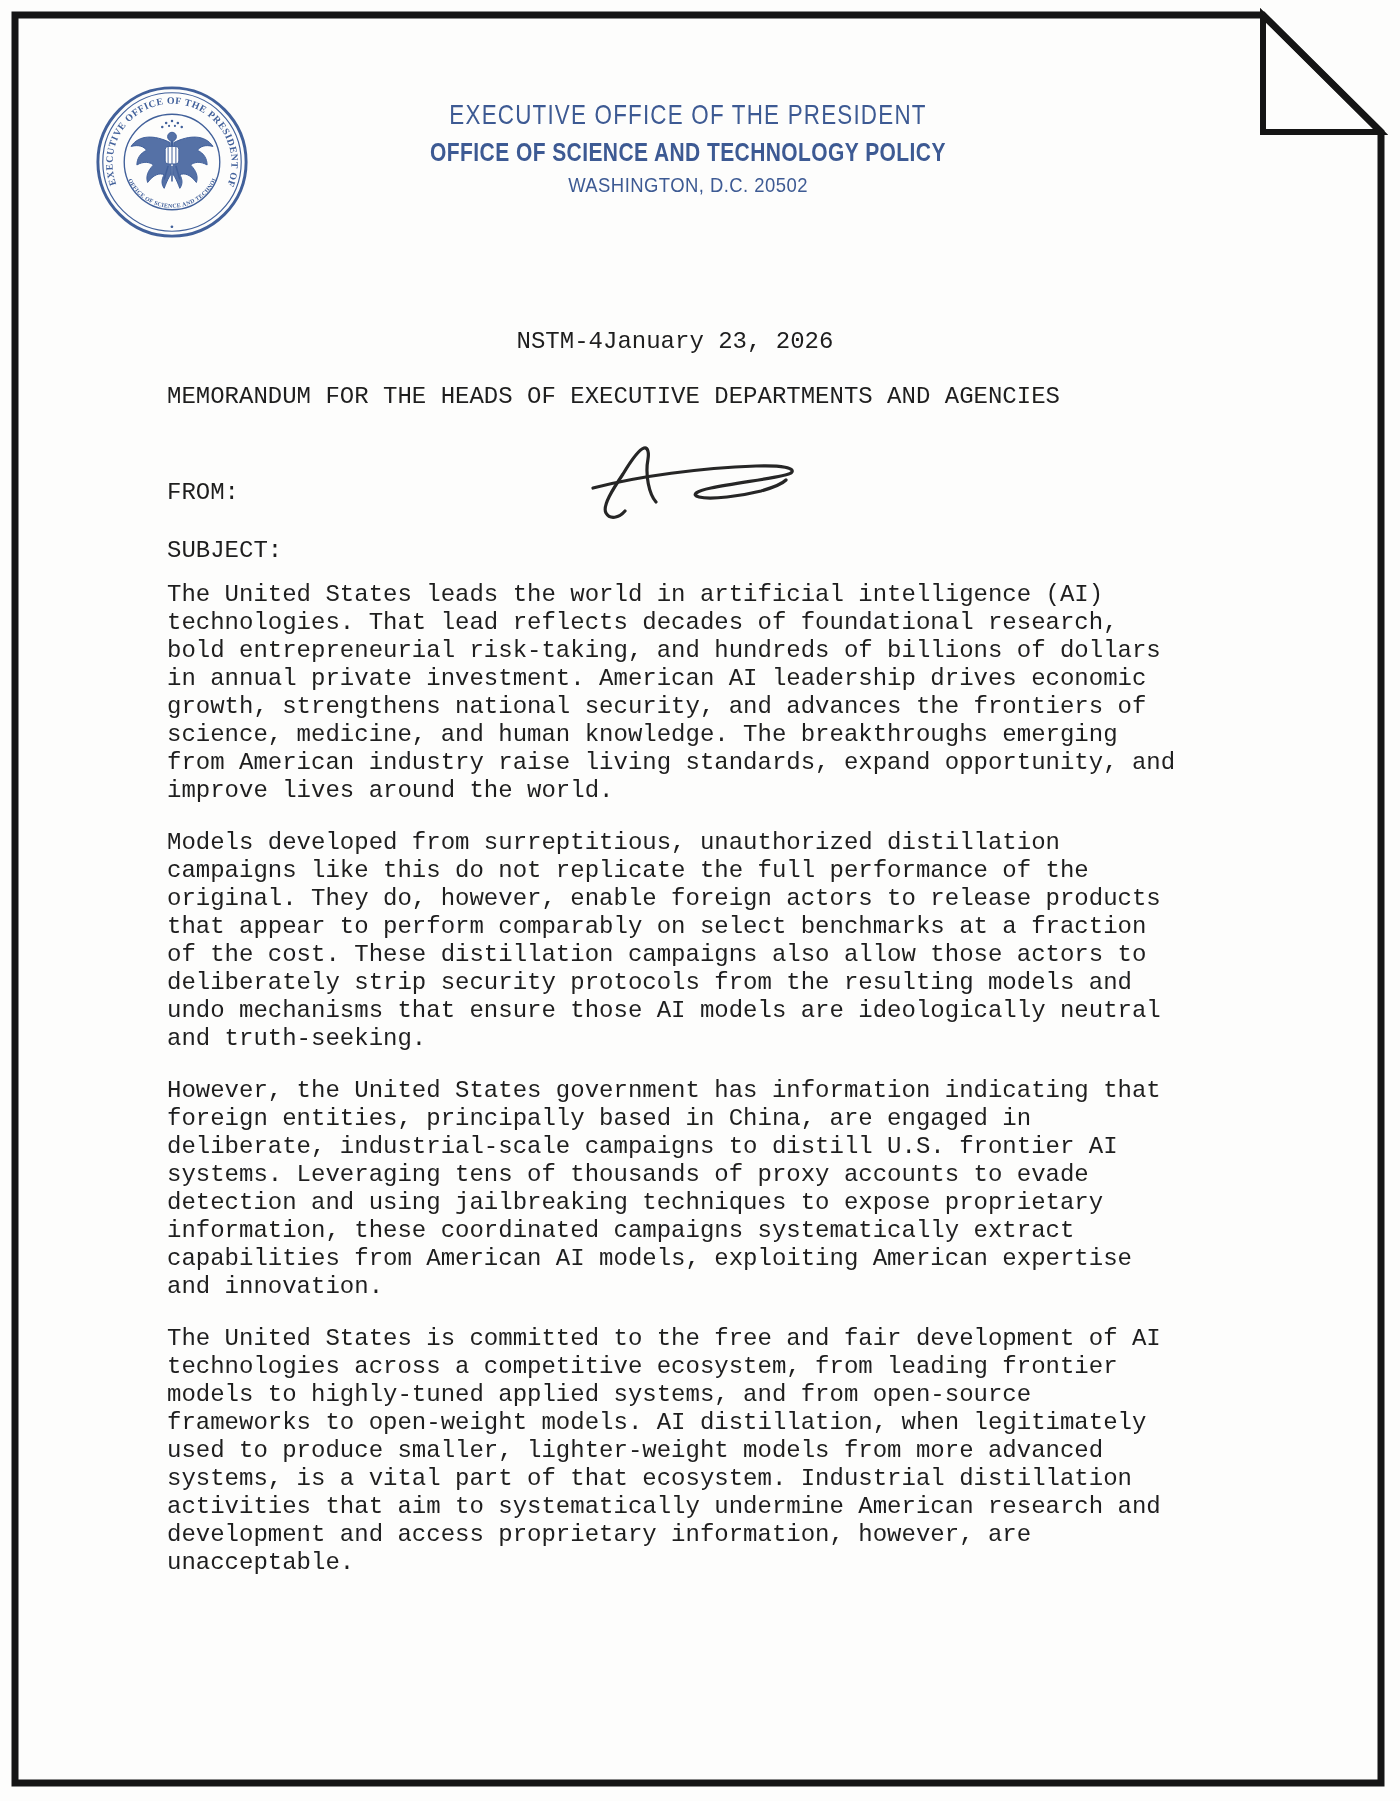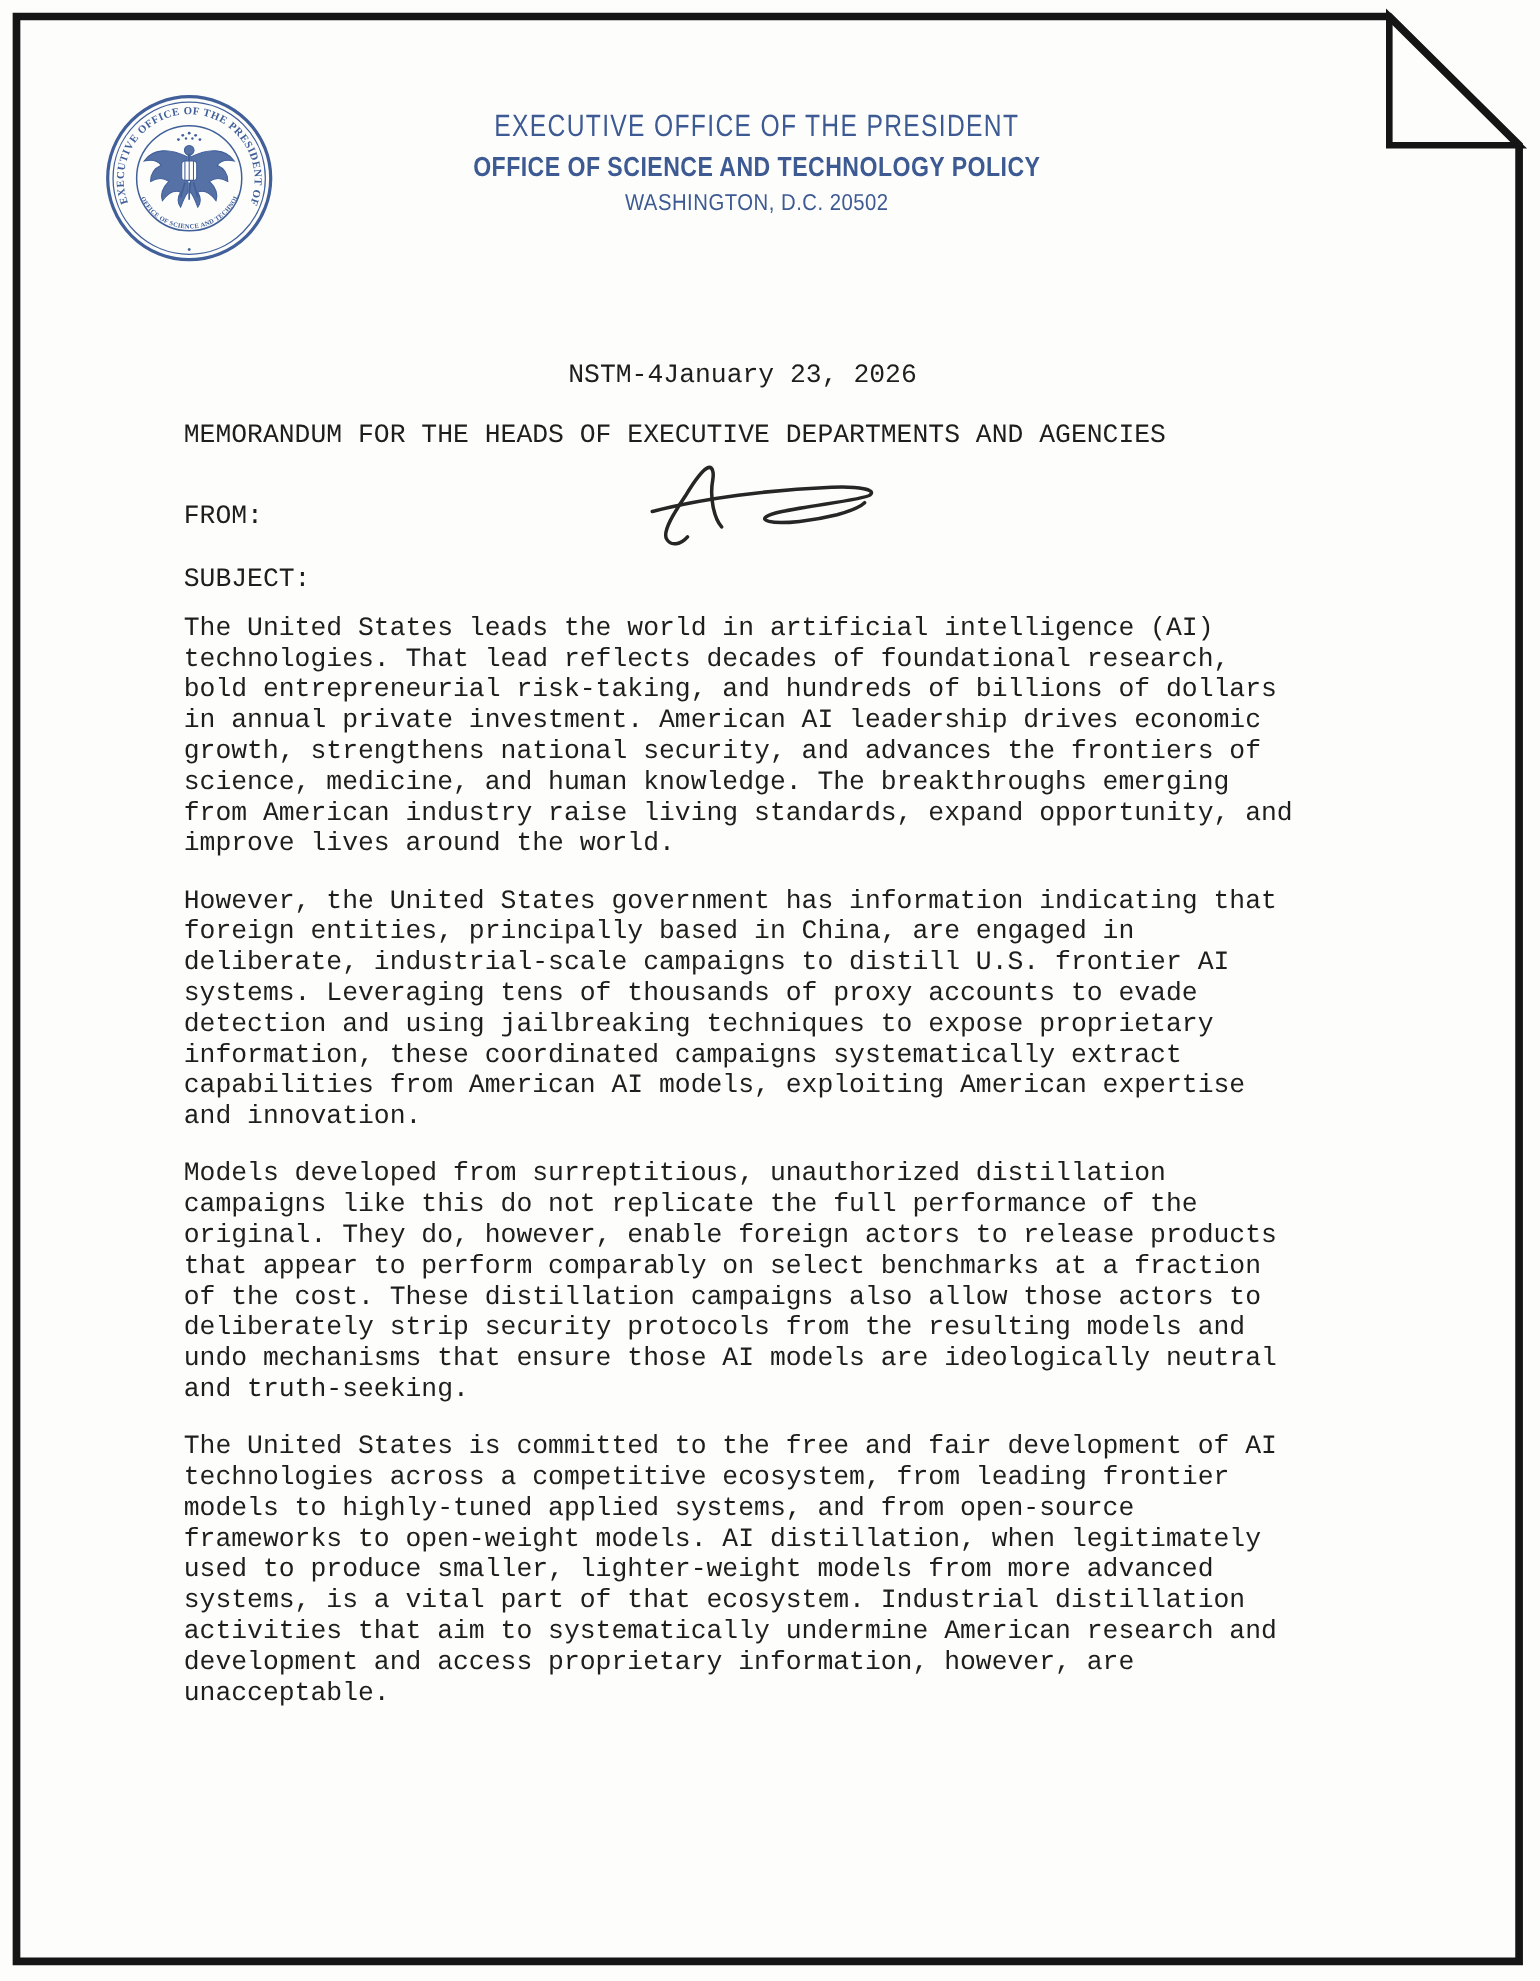--- a/index.html
+++ b/index.html
@@ -16,21 +16,21 @@
          transform:scaleX(0.84); transform-origin:50% 50%; }
   .lh3 { font-size:21px; letter-spacing:0.5px; margin-top:6px;
          transform:scaleX(0.88); transform-origin:50% 50%; }
   
   .seal { position:absolute; top:84px; left:94px; width:156px; height:156px; }
   
   .content { position:absolute; left:167px; top:328px; width:1016px;
     font-size:24px; line-height:28px; }
   .meta-row { display:flex; justify-content:center; }
   .memo-line { margin-top:27px; }
-  .from-block { margin-top:45px; display:flex; position:relative; }
+  .from-block { margin-top:68px; display:flex; position:relative; }
   .label-col { width:151px; flex:none; }
   .subject-row { margin-top:30px; display:flex; }
   .para { margin-top:16px; white-space:pre-wrap; }
   .signature { position:absolute; left:422px; top:-38px; }
   
   .border-svg { position:absolute; inset:0; pointer-events:none; z-index:5; }
 </style>
 </head>
 <body>
 
@@ -112,36 +112,36 @@
     </div>
 
     <p class="para">The United States leads the world in artificial intelligence (AI)
 technologies. That lead reflects decades of foundational research,
 bold entrepreneurial risk-taking, and hundreds of billions of dollars
 in annual private investment. American AI leadership drives economic
 growth, strengthens national security, and advances the frontiers of
 science, medicine, and human knowledge. The breakthroughs emerging
 from American industry raise living standards, expand opportunity, and
 improve lives around the world.</p>
+    <p class="para">Models developed from surreptitious, unauthorized distillation
+campaigns like this do not replicate the full performance of the
+original. They do, however, enable foreign actors to release products
+that appear to perform comparably on select benchmarks at a fraction
+of the cost. These distillation campaigns also allow those actors to
+deliberately strip security protocols from the resulting models and
+undo mechanisms that ensure those AI models are ideologically neutral
+and truth-seeking.</p>
     <p class="para">However, the United States government has information indicating that
 foreign entities, principally based in China, are engaged in
 deliberate, industrial-scale campaigns to distill U.S. frontier AI
 systems. Leveraging tens of thousands of proxy accounts to evade
 detection and using jailbreaking techniques to expose proprietary
 information, these coordinated campaigns systematically extract
 capabilities from American AI models, exploiting American expertise
 and innovation.</p>
-    <p class="para">Models developed from surreptitious, unauthorized distillation
-campaigns like this do not replicate the full performance of the
-original. They do, however, enable foreign actors to release products
-that appear to perform comparably on select benchmarks at a fraction
-of the cost. These distillation campaigns also allow those actors to
-deliberately strip security protocols from the resulting models and
-undo mechanisms that ensure those AI models are ideologically neutral
-and truth-seeking.</p>
     <p class="para">The United States is committed to the free and fair development of AI
 technologies across a competitive ecosystem, from leading frontier
 models to highly-tuned applied systems, and from open-source
 frameworks to open-weight models. AI distillation, when legitimately
 used to produce smaller, lighter-weight models from more advanced
 systems, is a vital part of that ecosystem. Industrial distillation
 activities that aim to systematically undermine American research and
 development and access proprietary information, however, are
 unacceptable.</p>
   </div>

